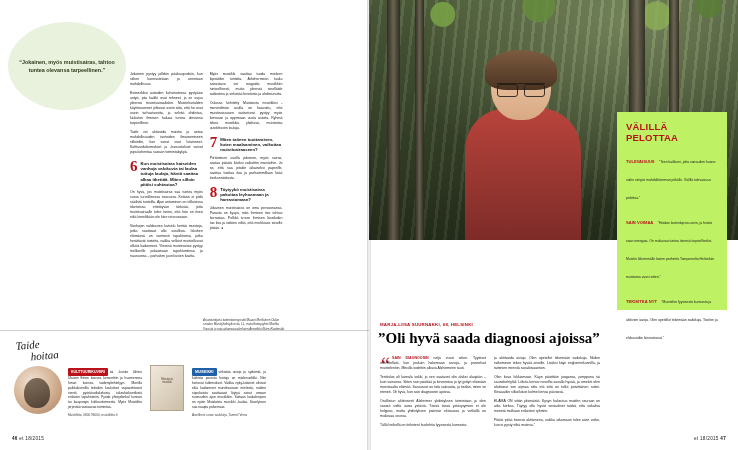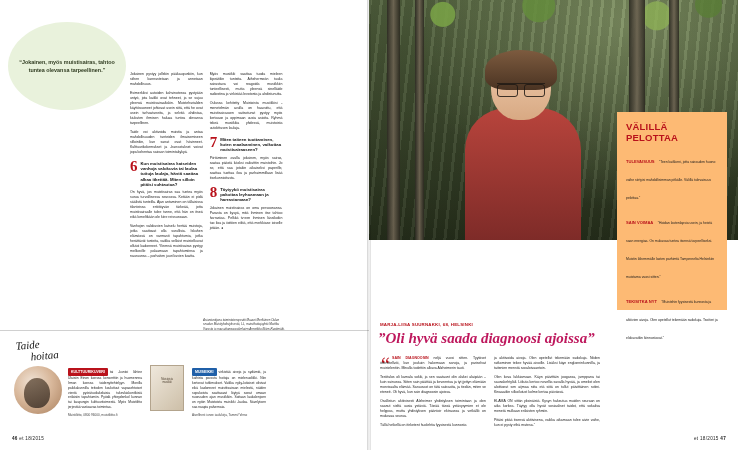--- a/index.html
+++ b/index.html
@@ -161,39 +161,39 @@
   .person .glasses::before, .person .glasses::after{
     content:""; position:absolute; top:0; width:19px; height:11px;
     border:1.5px solid rgba(30,25,20,.85); border-radius:3px;
   }
   .person .glasses::before{ left:0; }
   .person .glasses::after{ right:0; }
 
   
   .sidebar {
     position:absolute; left:617px; top:112px; width:110px; height:198px;
-    background:#fdba74; padding:9px 9px 8px 9px;
+    background:#bef264; padding:9px 9px 8px 9px;
   }
   .sidebar h3 {
     margin:0 0 6px 0; font-size:9.5px; font-weight:bold; color:#b9121b;
     font-family:"Liberation Sans", sans-serif; letter-spacing:.2px;
   }
   .sidebar .blk { margin-bottom:7px; }
   .sidebar .blk b { font-size:4.1px; color:#b9121b; }
   .sidebar .blk span { font-size:3.4px; line-height:1.5; color:#1b1b1b; }
 
   
   .byline {
     position:absolute; left:380px; top:322px;
     font-size:4.4px; font-weight:bold; color:#b9121b; letter-spacing:.2px;
   }
   .headline {
     position:absolute; left:378px; top:330px; width:340px;
     font-family:"Liberation Serif", serif; font-weight:bold;
-    font-size:15px; line-height:1.1; color:#be185d;font-style:italic;
+    font-size:15px; line-height:1.1; color:#000000;
   }
   .quotemark {
     position:absolute; left:381px; top:358px;
     font-family:"Liberation Serif", serif; font-size:20px; color:#b9121b;
     line-height:0.7;
   }
   .rcols {
     position:absolute; left:380px; top:356px; width:336px; height:80px;
     display:flex; gap:8px;
   }

